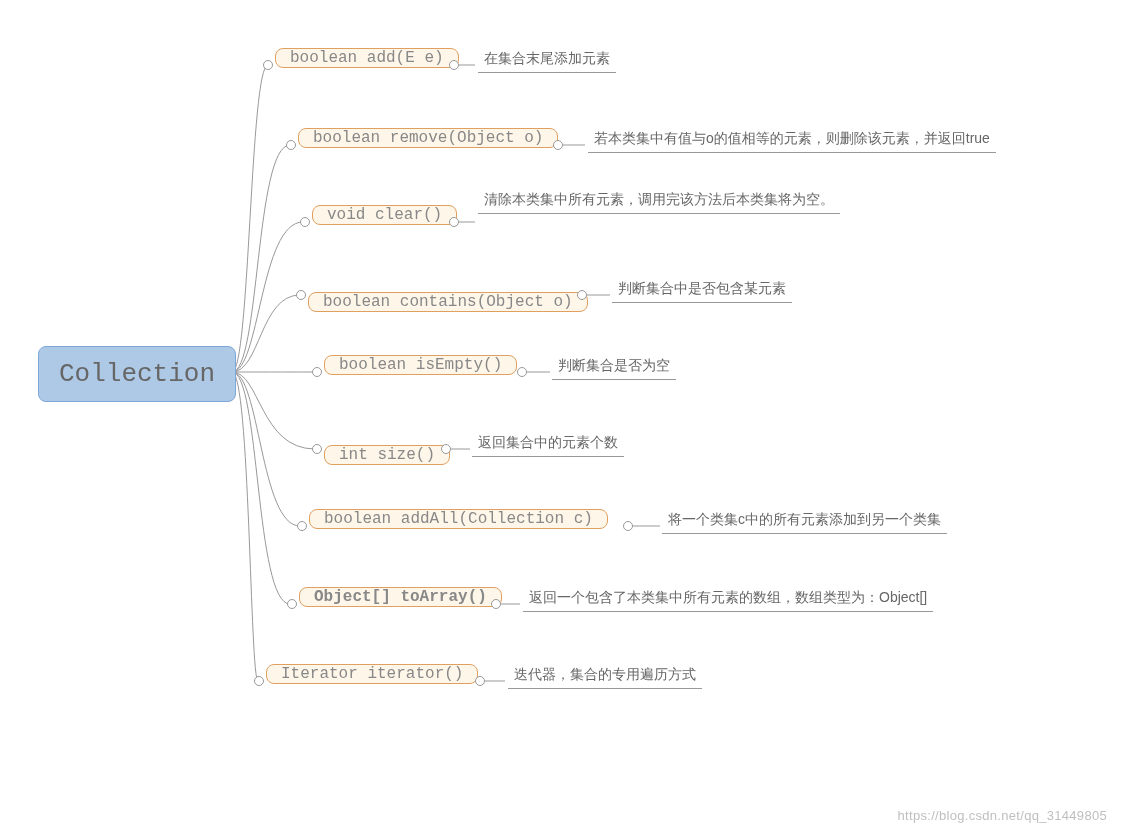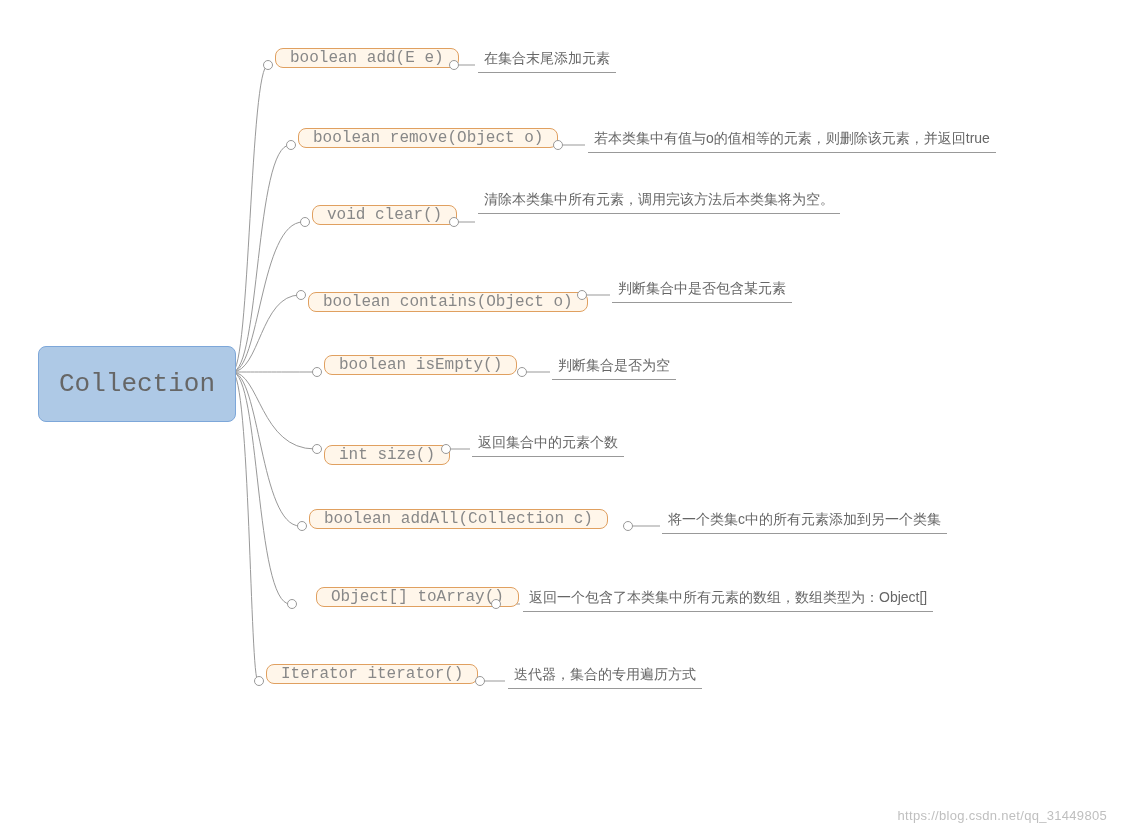--- a/index.html
+++ b/index.html
@@ -10,21 +10,21 @@
     background: #fff;
     font-family: "Courier New", Consolas, monospace;
     overflow: hidden;
     position: relative;
   }
   .root-node {
     position: absolute;
     border: 1px solid #7da7d9;
     background: #aec9e6;
     border-radius: 8px;
-    padding: 22px 20px;
+    padding: 12px 20px;
     font-size: 26px;
     color: #666;
     text-align: center;
   }
   .method-node {
     position: absolute;
     border: 1px solid #e0a060;
     background: #fff6ea;
     border-radius: 8px;
     padding: 0 14px;
@@ -142,21 +142,21 @@
 <div class="desc-node" style="left:472px; top:434px;">返回集合中的元素个数</div>
 
 <div class="stub" style="left:297px; top:521px;"></div>
 <div class="method-node" style="left:309px; top:509px;">
   <span>boolean addAll(Collection c)</span>
 </div>
 <div class="stub" style="left:623px; top:521px;"></div>
 <div class="desc-node" style="left:662px; top:511px;">将一个类集c中的所有元素添加到另一个类集</div>
 
 <div class="stub" style="left:287px; top:599px;"></div>
-<div class="method-node" style="left:316px; top:587px;">
+<div class="method-node" style="left:299px; top:587px;font-weight:bold;">
   <span>Object[] toArray()</span>
 </div>
 <div class="stub" style="left:491px; top:599px;"></div>
 <div class="desc-node" style="left:523px; top:589px;">返回一个包含了本类集中所有元素的数组，数组类型为：Object[]</div>
 
 <div class="stub" style="left:254px; top:676px;"></div>
 <div class="method-node" style="left:266px; top:664px;">
   <span>Iterator iterator()</span>
 </div>
 <div class="stub" style="left:475px; top:676px;"></div>

